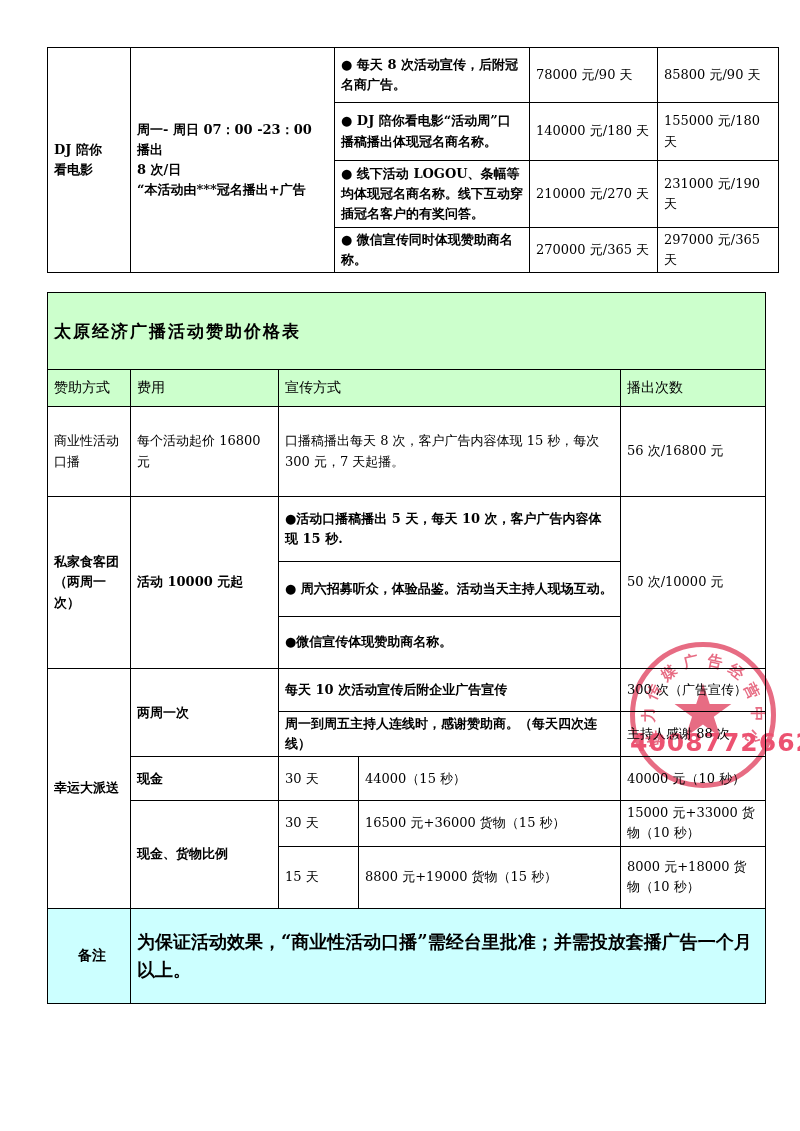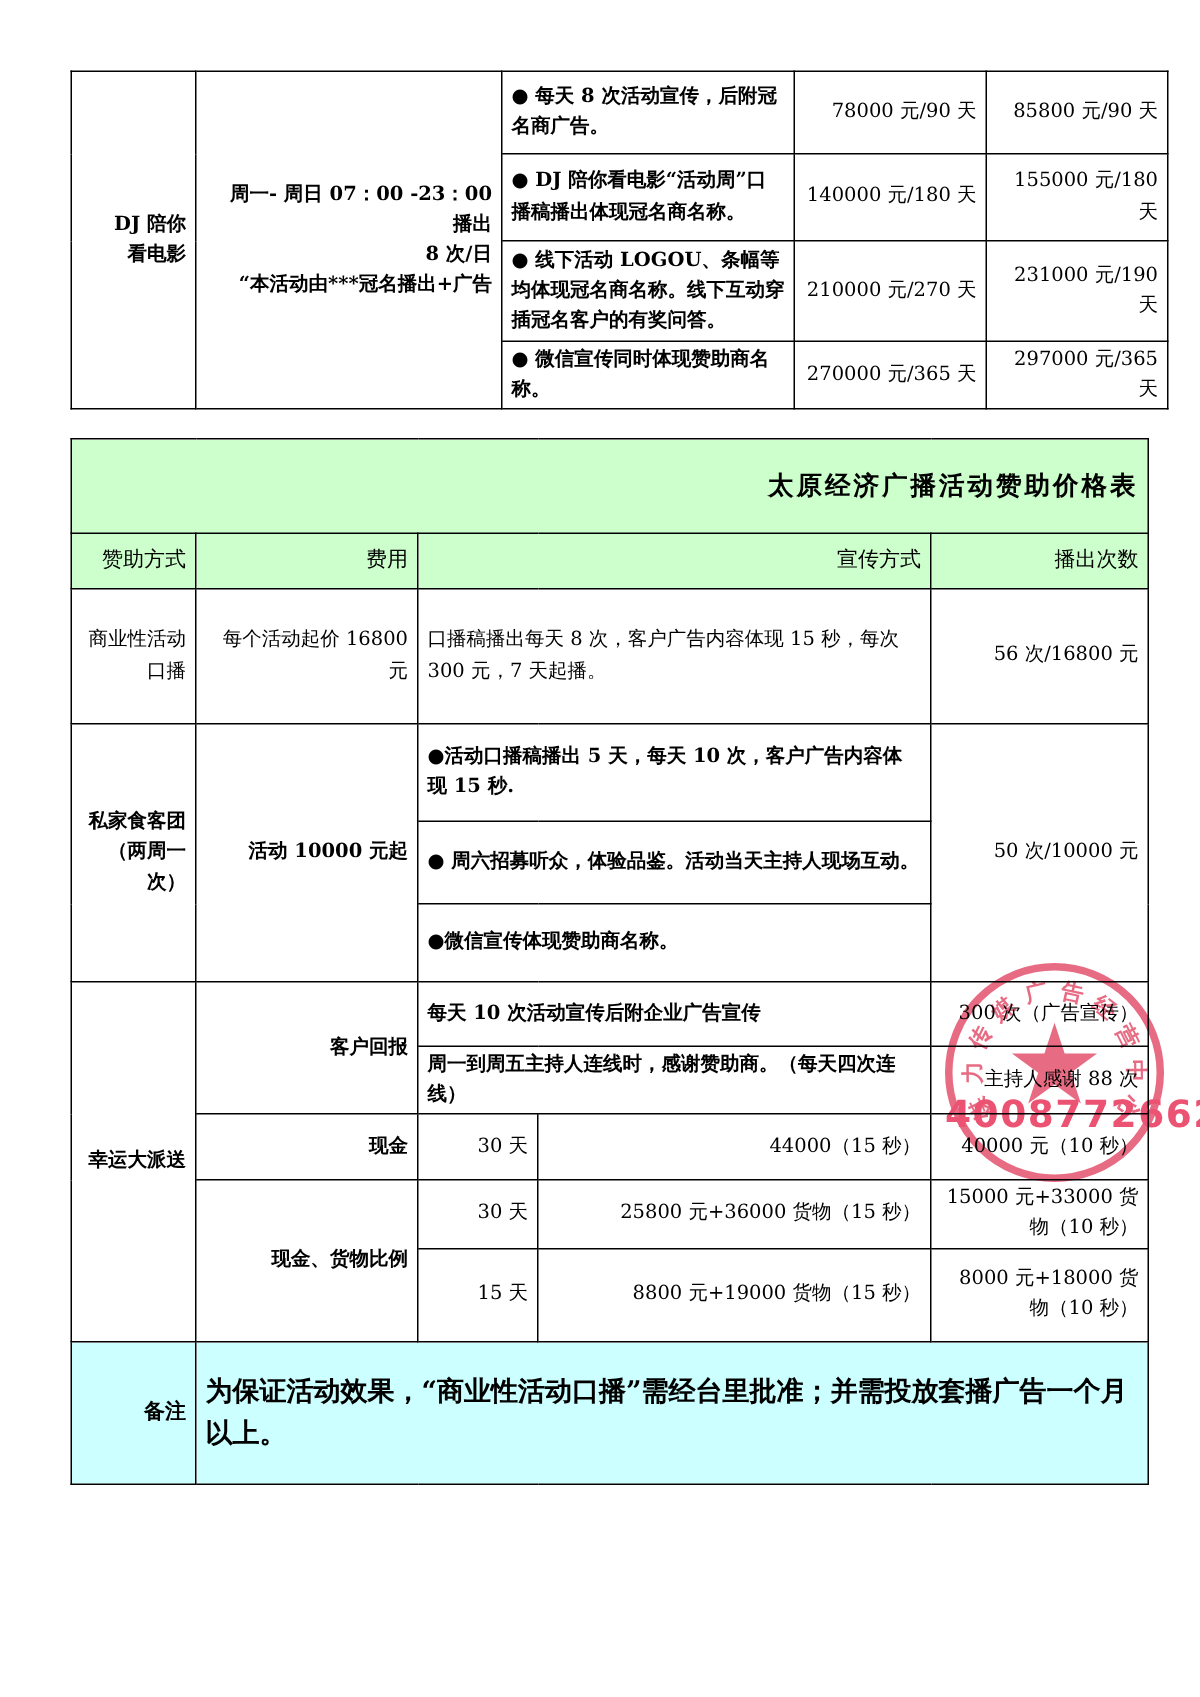--- a/index.html
+++ b/index.html
@@ -4,21 +4,21 @@
 <style>
   html,body { margin:0; padding:0; background:#ffffff; }
   .page {
     position:relative; width:800px; height:1131px; background:#ffffff;
     font-family:"DejaVu Serif","Liberation Serif",serif; color:#000;
     overflow:hidden;
   }
   table { border-collapse:collapse; table-layout:fixed; position:absolute; }
   td {
     border:1px solid #000; padding:2px 6px; font-size:13px;
-    text-align:right; vertical-align:middle; line-height:1.55;
+    text-align:left; vertical-align:middle; line-height:1.55;
     overflow:hidden; word-break:break-word;
   }
   .left  { text-align:left; }
   .b     { font-weight:bold; }
   .pre   { white-space:pre-line; }
   .green { background:#ccffcc; }
   .cyan  { background:#ccffff; }
   .t1 { left:47px; top:47px; width:731px; }
   .t2 { left:47px; top:292px; width:718px; }
   .t2 .title-cell { font-size:17px; font-weight:bold; letter-spacing:2px; }
@@ -91,21 +91,21 @@
   <table class="t2">
     <colgroup>
       <col style="width:83px">
         <col style="width:148px">
         <col style="width:80px">
       <col style="width:262px">
         <col style="width:145px">
     </colgroup>
 
     <tbody>
-        <tr style="height:63px">
+        <tr style="height:77px">
       <td colspan="5" class="green title-cell">太原经济广播活动赞助价格表</td>
     </tr>
 
     <tr style="height:37px">
       <td class="green head-cell">赞助方式</td>
       <td class="green head-cell">费用</td>
       <td colspan="2" class="green head-cell">宣传方式</td>
       <td class="green head-cell">播出次数</td>
     </tr>
 
@@ -126,38 +126,38 @@
     </tr>
     <tr style="height:55px">
       <td colspan="2" class="left b">●  周六招募听众，体验品鉴。活动当天主持人现场互动。</td>
     </tr>
     <tr style="height:52px">
       <td colspan="2" class="left b">●微信宣传体现赞助商名称。</td>
     </tr>
 
     <tr style="height:43px">
       <td rowspan="5" class="b">幸运大派送</td>
-      <td rowspan="2" class="b">客户回报</td>
+      <td rowspan="2" class="b">两周一次</td>
       <td colspan="2" class="left b">每天 10 次活动宣传后附企业广告宣传</td>
       <td>300 次（广告宣传）</td>
     </tr>
     <tr style="height:43px">
       <td colspan="2" class="left b">周一到周五主持人连线时，感谢赞助商。（每天四次连线）</td>
       <td>主持人感谢 88 次</td>
     </tr>
     <tr style="height:44px">
       <td class="b">现金</td>
       <td>30 天</td>
       <td>44000（15 秒）</td>
       <td>40000 元（10 秒）</td>
     </tr>
     <tr style="height:43px">
       <td rowspan="2" class="b">现金、货物比例</td>
       <td>30 天</td>
-      <td>25800 元+36000 货物（15 秒）</td>
+      <td>16500 元+36000 货物（15 秒）</td>
       <td>15000 元+33000 货物（10 秒）</td>
     </tr>
     <tr style="height:62px">
       <td>15 天</td>
       <td>8800 元+19000 货物（15 秒）</td>
       <td>8000 元+18000 货物（10 秒）</td>
     </tr>
 
     <tr style="height:95px">
       <td class="cyan note-label">备注</td>

